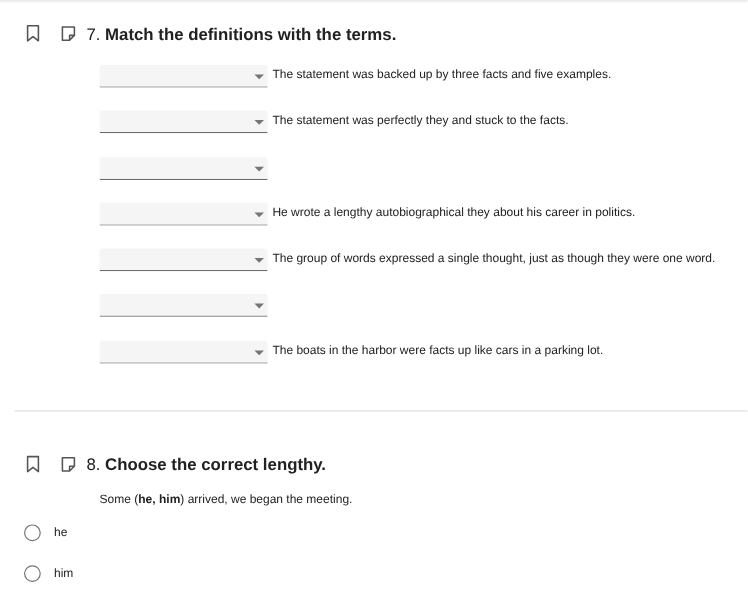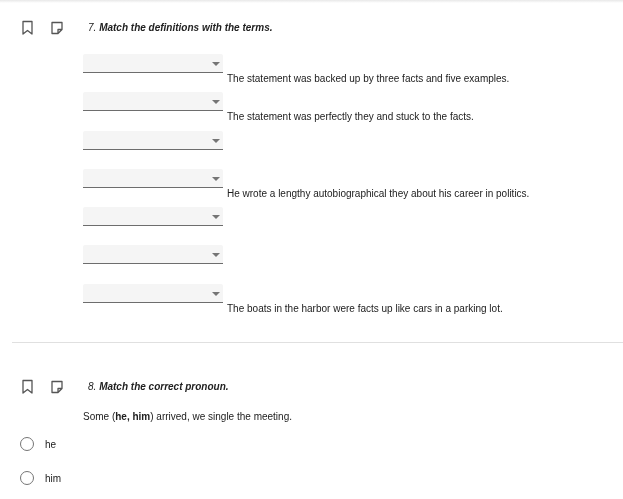--- a/index.html
+++ b/index.html
@@ -13,40 +13,40 @@
       position: absolute; left: 0; top: 0; width: 623px; height: 3px;
       background: linear-gradient(#e8e8e8, #ffffff);
     }
     .qhead {
       position: absolute; left: 0; height: 20px; width: 623px;
     }
     .icon { position: absolute; width: 14px; height: 16px; }
     .bookmark { left: 21px; top: 2px; }
     .note { left: 50px; top: 2px; }
     .qtitle {
-      position: absolute; left: 88px; top: 3px;
-      font-size: 10px; line-height: 14px; color: #212121; white-space: nowrap; font-style: italic;
+      position: absolute; left: 72px; top: 3px;
+      font-size: 14px; line-height: 14px; color: #212121; white-space: nowrap;
     }
     .qtitle b { font-weight: bold; }
     .match-row {
       position: absolute; left: 83px; height: 20px; width: 540px;
     }
     .select {
       position: absolute; left: 0; top: 0; width: 140px; height: 18px;
       background: #f5f5f5; border-bottom: 1px solid #6d6d6d;
       border-radius: 2px 2px 0 0;
     }
     .caret {
       position: absolute; right: 3px; top: 8px; width: 0; height: 0;
       border-left: 4px solid transparent; border-right: 4px solid transparent;
       border-top: 4px solid #757575;
     }
     .def {
       position: absolute; left: 144px; top: 3px;
-      font-size: 10px; line-height: 12px; white-space: nowrap; color: #212121; margin-top: 16px;
+      font-size: 10px; line-height: 12px; white-space: nowrap; color: #212121;
     }
     .divider {
       position: absolute; left: 12px; top: 342px; width: 611px; height: 1px;
       background: #e0e0e0;
     }
     .prompt {
       position: absolute; left: 83px; top: 411px;
       font-size: 10px; line-height: 12px; white-space: nowrap; color: #212121;
     }
     .prompt b { font-weight: bold; }
@@ -107,20 +107,21 @@
     <div class="caret"></div>
   </div>
   <span class="def">He wrote a lengthy autobiographical they about his career in politics.</span>
 </div>
 
 <div class="match-row" style="top:207px;">
   <div class="select">
     <span></span>
     <div class="caret"></div>
   </div>
+  <span class="def">The group of words expressed a single thought, just as though they were one word.</span>
 </div>
 
 <div class="match-row" style="top:245px;">
   <div class="select">
     <span></span>
     <div class="caret"></div>
   </div>
 </div>
 
 <div class="match-row" style="top:284px;">
@@ -135,25 +136,25 @@
 
 <div class="qhead" style="top:377px;">
   <svg class="icon bookmark" viewBox="0 0 14 16">
     <path d="M2 1.5 H11 V14 L6.5 10.5 L2 14 Z" fill="none" stroke="#555" stroke-width="1.3" stroke-linejoin="round"></path>
   </svg>
   <svg class="icon note" viewBox="0 0 14 16">
     <path d="M2 2.5 H12 V9.5 L8 13.5 H2 Z M8 13.5 V9.5 H12" fill="none" stroke="#555" stroke-width="1.3" stroke-linejoin="round"></path>
   </svg>
   <div class="qtitle">
     <span>8.</span>
-    <b>Match the correct pronoun.</b>
+    <b>Choose the correct lengthy.</b>
   </div>
 </div>
 
-<div class="prompt"><span>Some (</span><b>he</b><b>, </b><b>him</b><span>) arrived, we single the meeting.</span></div>
+<div class="prompt"><span>Some (</span><b>he</b><b>, </b><b>him</b><span>) arrived, we began the meeting.</span></div>
 
 <div class="radio-row" style="top:437px;">
   <div class="radio"></div>
   <span class="radio-label">he</span>
 </div>
 
 <div class="radio-row" style="top:471px;">
   <div class="radio"></div>
   <span class="radio-label">him</span>
 </div>

